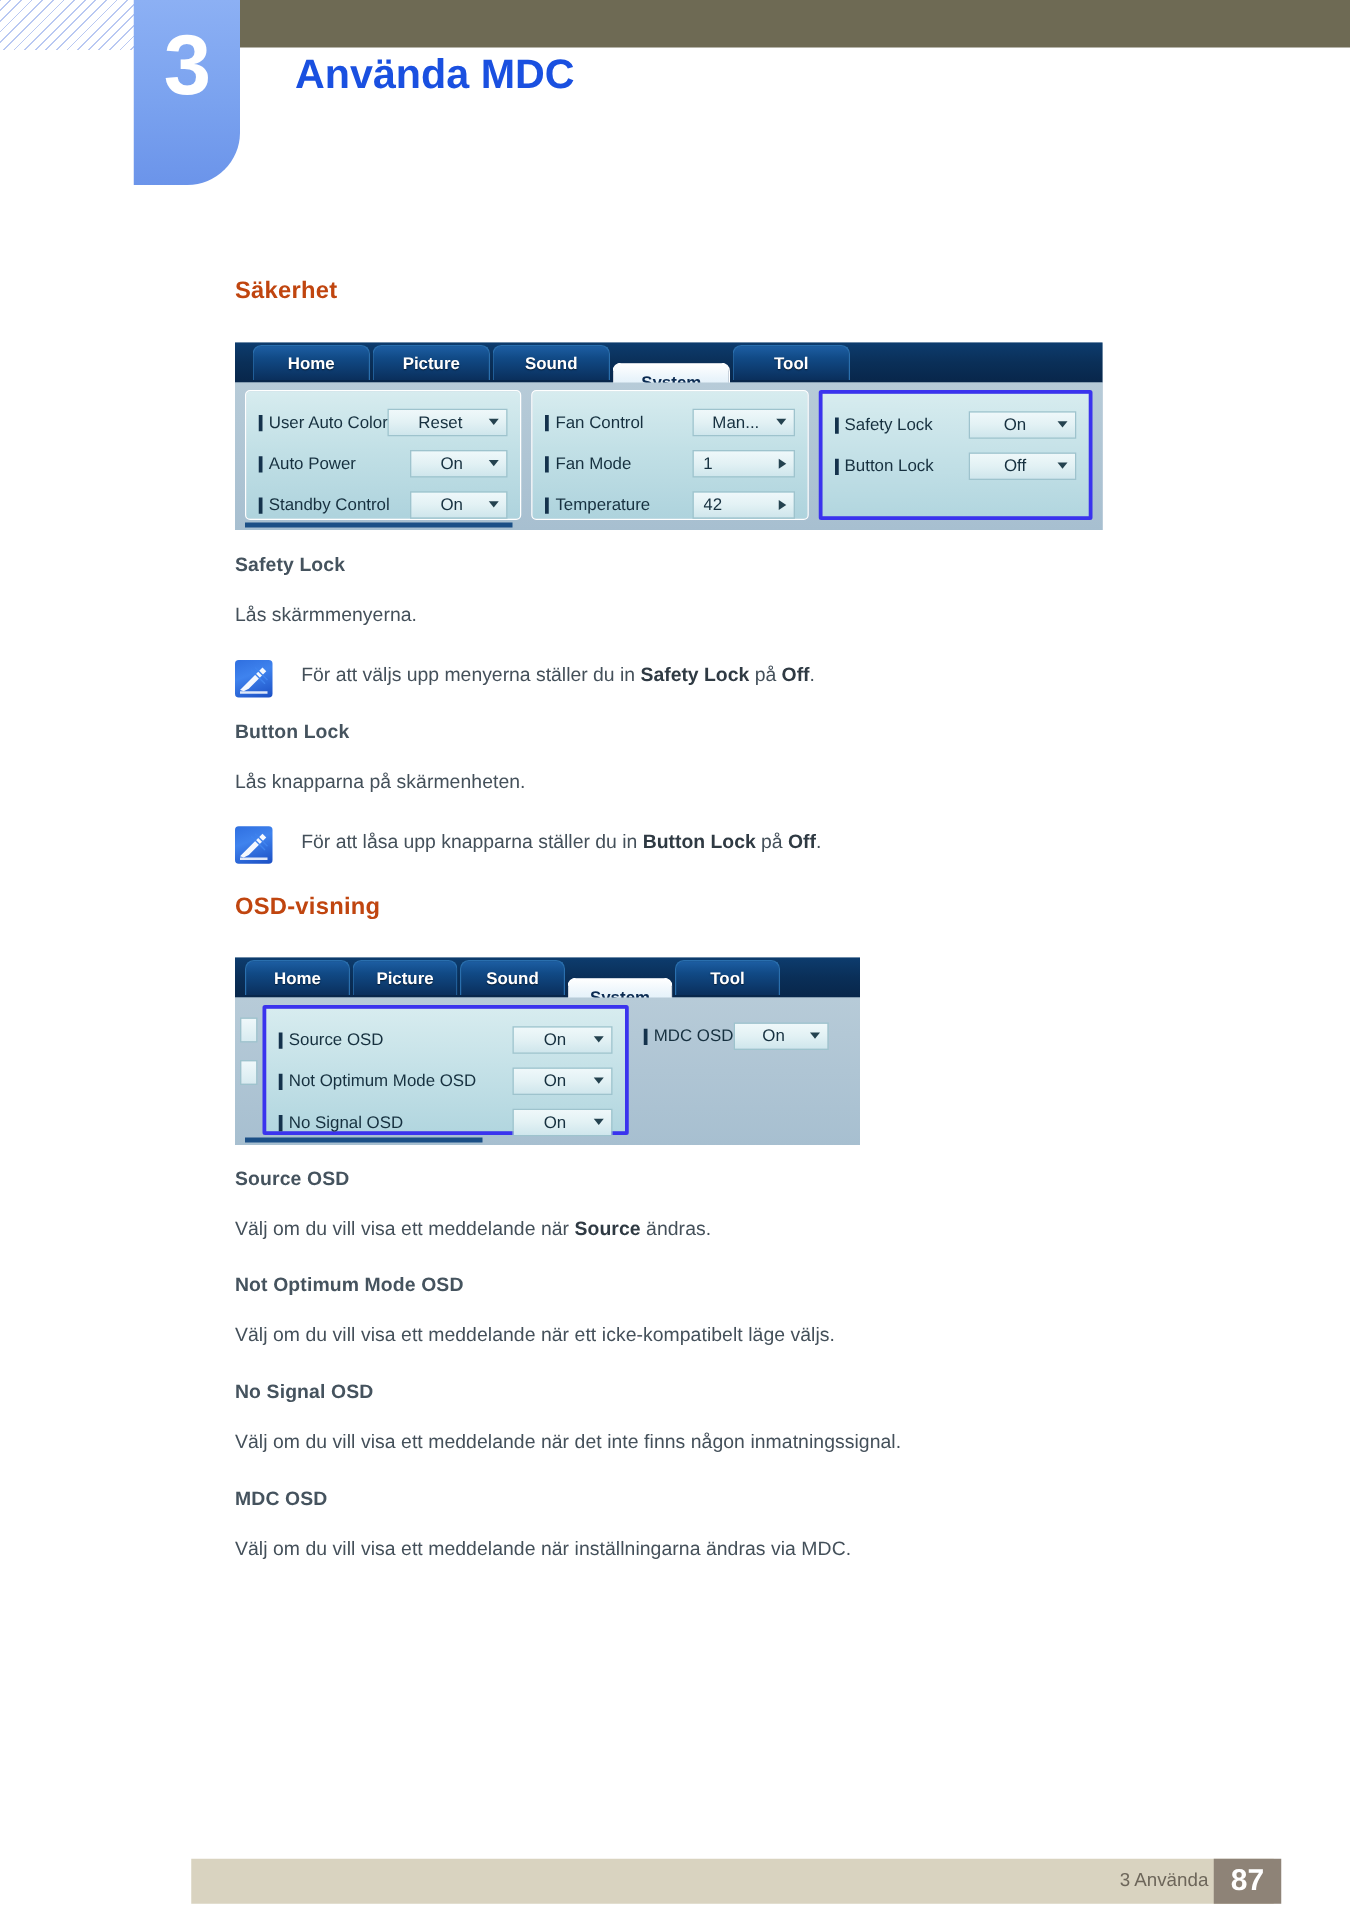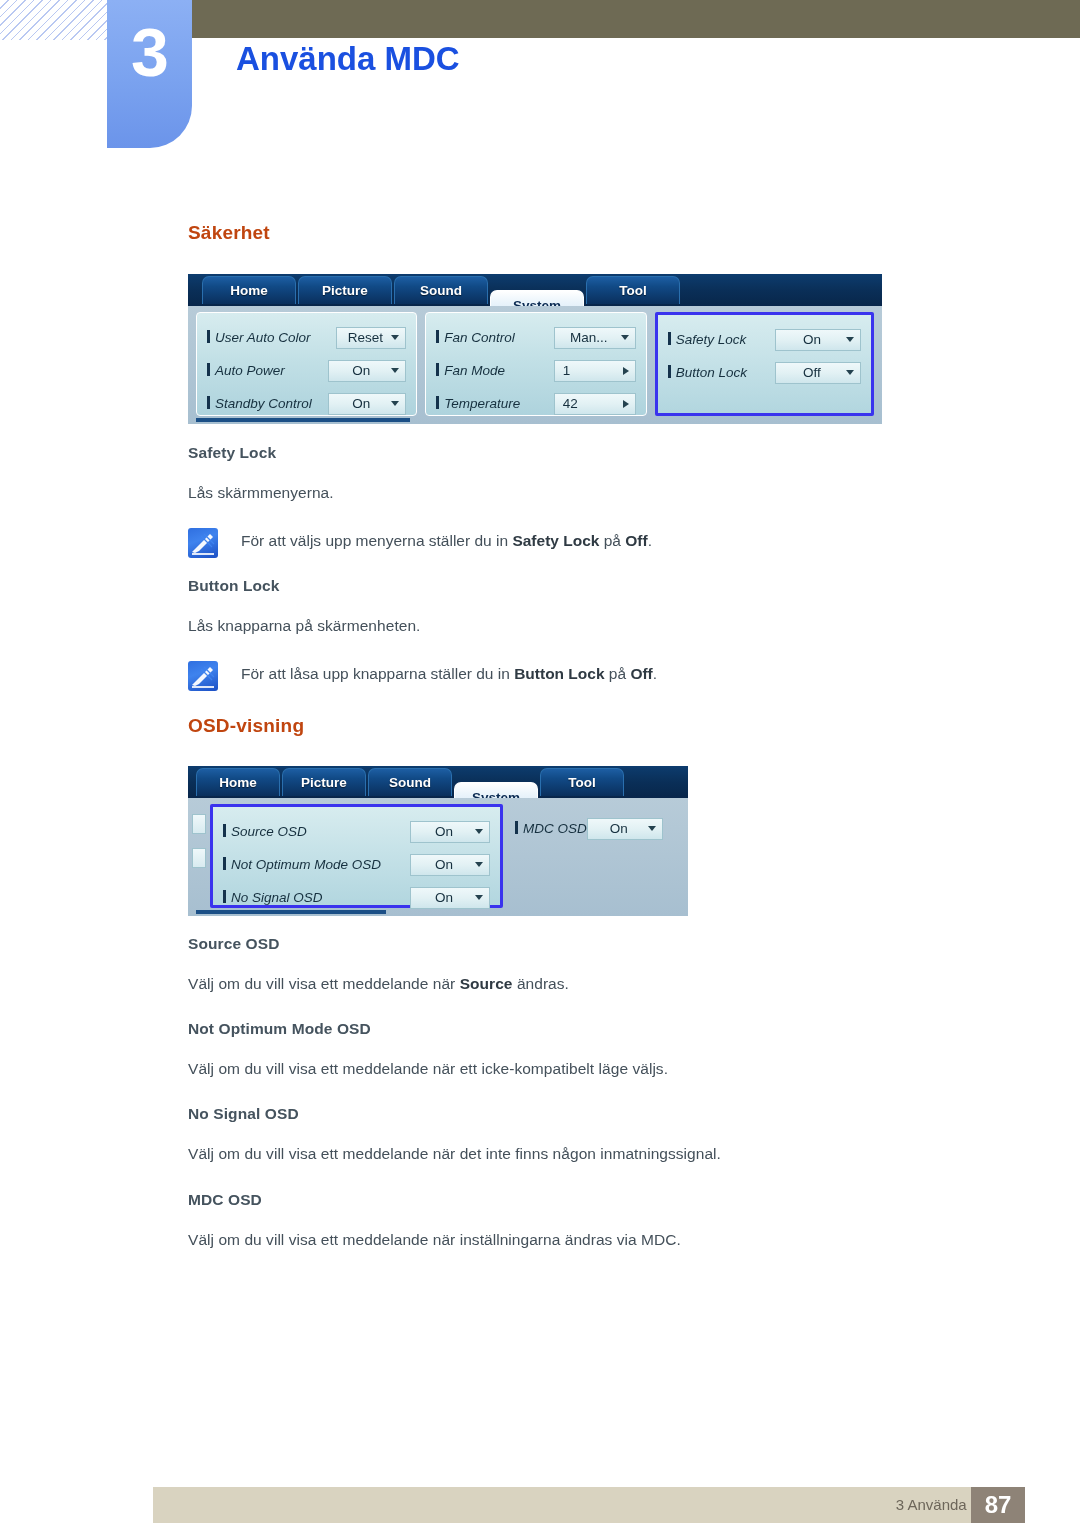--- a/index.html
+++ b/index.html
@@ -173,25 +173,24 @@
     border-radius: 2px;
     background: linear-gradient(180deg, #d7ecef 0%, #c6e2e8 45%, #b2d6df 100%);
   }
   .row {
     display: flex;
     align-items: center;
     height: 33px;
   }
   .row-label {
     display: flex;
-    align-items: flex-start;
+    align-items: flex-end;
     font-size: 13.5px;
     color: #16303f;
     white-space: nowrap;
-    font-style: italic;
   }
   .bluebar {
     display: inline-block;
     width: 3px;
     height: 13px;
     background: #14324c;
     margin-right: 5px;
     flex: 0 0 auto;
   }
   .ctrl {
@@ -300,21 +299,21 @@
     <div class="mdc-tab" style="min-width:94px">Tool</div>
   </div>
   <div class="mdc-body" style="height:118px">
 
     <div class="group" style="width:222px">
       <div class="row">
         <span class="row-label">
             <i class="bluebar"></i>
             <span>User Auto Color</span>
           </span>
-        <span class="ctrl" style="width:70px">
+        <span class="ctrl" style="width:96px">
           <span class="val">Reset</span>
           <i class="caret"></i>
         </span>
       </div>
       <div class="row">
         <span class="row-label">
             <i class="bluebar"></i>
             <span>Auto Power</span>
           </span>
         <span class="ctrl" style="width:78px">

